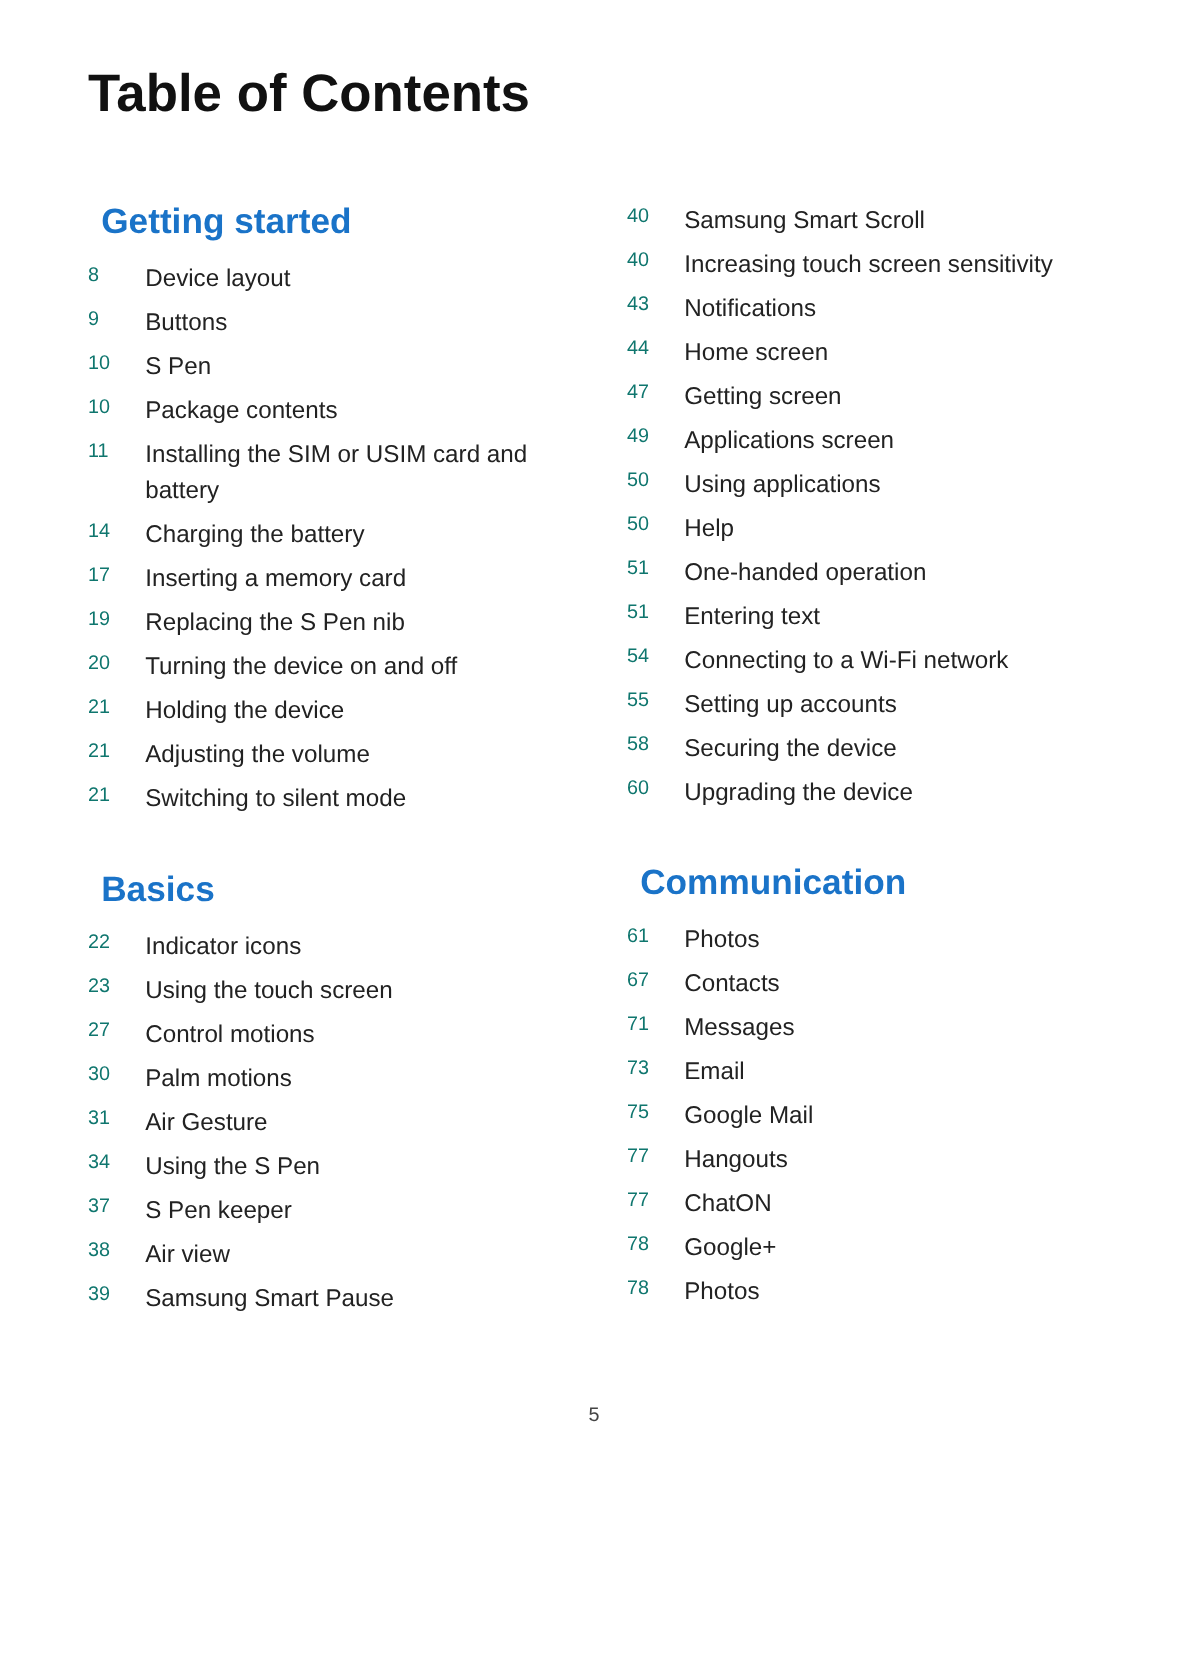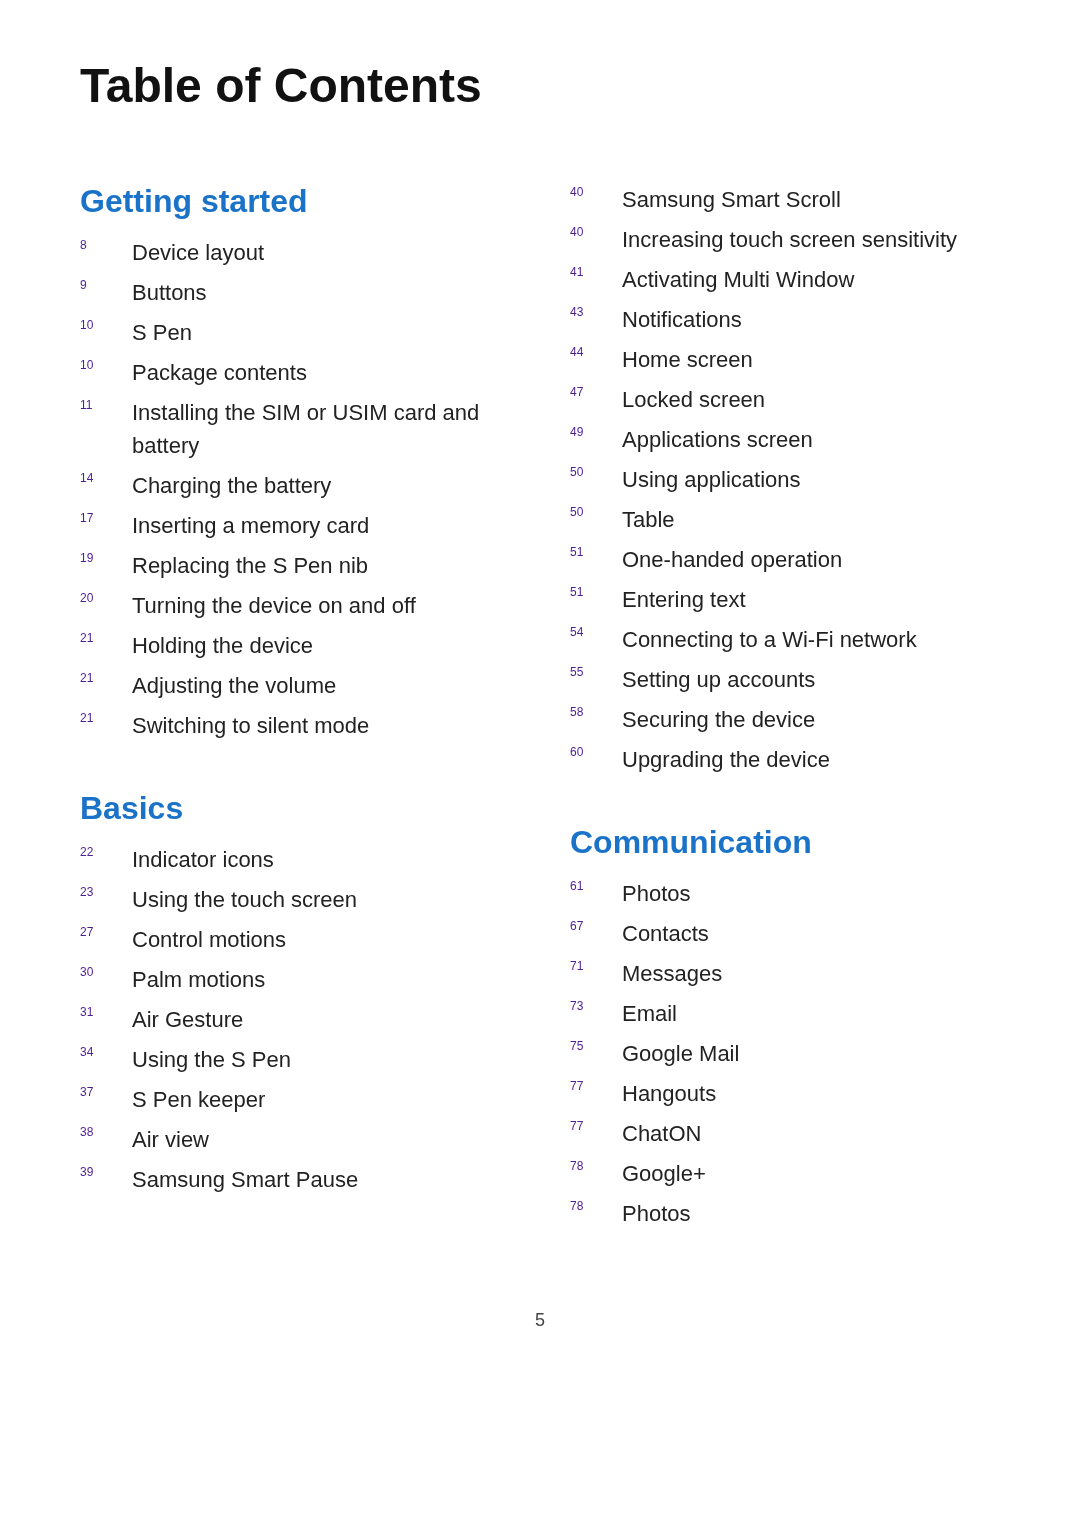--- a/index.html
+++ b/index.html
@@ -37,39 +37,40 @@
     .column-right {
       flex: 1;
     }
 
     .section-heading {
       font-size: 32px;
       font-weight: 700;
       color: #1a73c8;
       margin-bottom: 16px;
       margin-top: 0;
+      margin-left: 12px;
     }
 
     .toc-list {
       list-style: none;
       margin-bottom: 40px;
     }
 
     .toc-item {
       display: flex;
       align-items: flex-start;
       margin-bottom: 7px;
       font-size: 18px;
       line-height: 1.5;
     }
 
     .toc-number {
       min-width: 52px;
-      color: #4c1d95;
-      font-size: 12px;
+      color: #0f766e;
+      font-size: 18px;
     }
 
     .toc-text {
       color: #222222;
       font-size: 22px;
     }
 
     .section-gap {
       margin-top: 48px;
     }
@@ -194,46 +195,42 @@
 
     <li class="toc-item">
           <span class="toc-number">40</span>
           <span class="toc-text">Samsung Smart Scroll</span>
         </li>
         <li class="toc-item">
           <span class="toc-number">40</span>
           <span class="toc-text">Increasing touch screen sensitivity</span>
         </li>
         <li class="toc-item">
-          <span class="toc-number">41</span>
-          <span class="toc-text">Activating Multi Window</span>
-        </li>
-        <li class="toc-item">
           <span class="toc-number">43</span>
           <span class="toc-text">Notifications</span>
         </li>
         <li class="toc-item">
           <span class="toc-number">44</span>
           <span class="toc-text">Home screen</span>
         </li>
         <li class="toc-item">
           <span class="toc-number">47</span>
-          <span class="toc-text">Locked screen</span>
+          <span class="toc-text">Getting screen</span>
         </li>
         <li class="toc-item">
           <span class="toc-number">49</span>
           <span class="toc-text">Applications screen</span>
         </li>
         <li class="toc-item">
           <span class="toc-number">50</span>
           <span class="toc-text">Using applications</span>
         </li>
         <li class="toc-item">
           <span class="toc-number">50</span>
-          <span class="toc-text">Table</span>
+          <span class="toc-text">Help</span>
         </li>
         <li class="toc-item">
           <span class="toc-number">51</span>
           <span class="toc-text">One-handed operation</span>
         </li>
         <li class="toc-item">
           <span class="toc-number">51</span>
           <span class="toc-text">Entering text</span>
         </li>
         <li class="toc-item">

